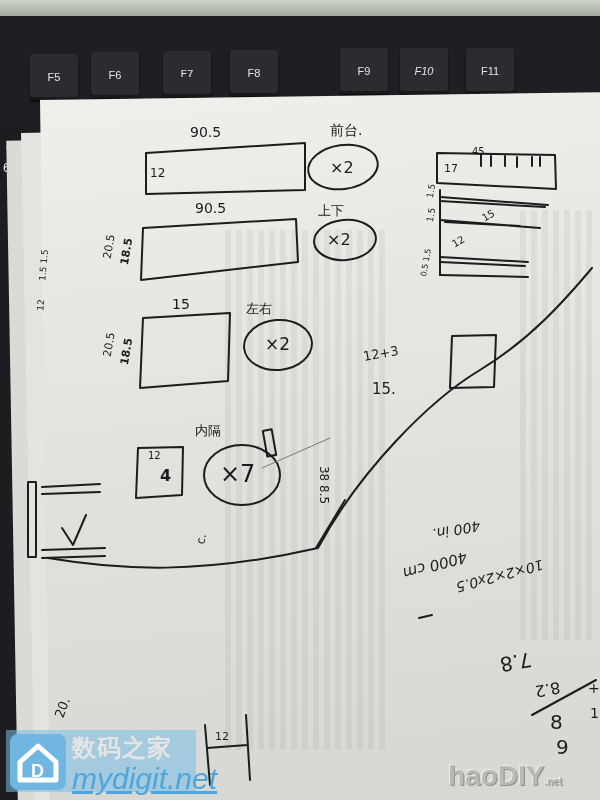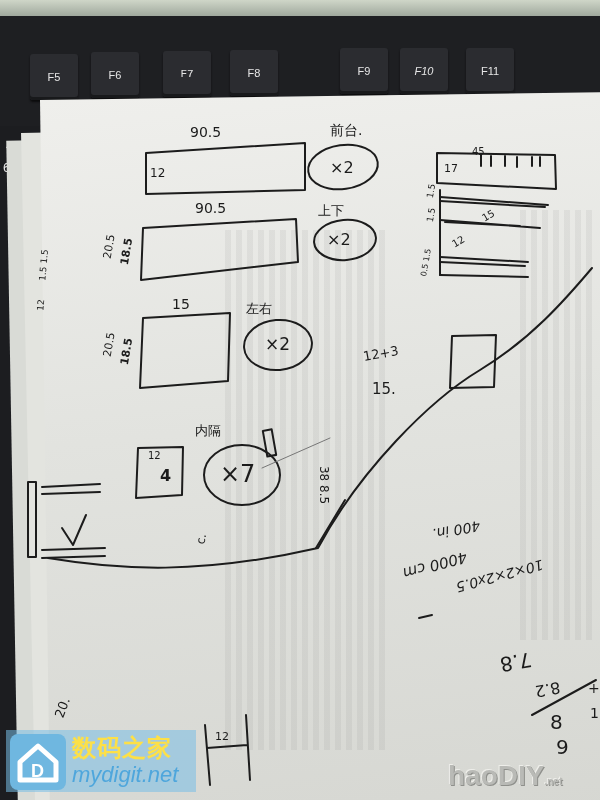--- a/index.html
+++ b/index.html
@@ -14,22 +14,22 @@
   .paper-back2 { left:12px; top:140px; width:80px; height:660px; background:#d9dbd6; transform:rotate(-1deg); }
   .paper-back1 { left:28px; top:132px; width:90px; height:668px; background:#e3e4df; transform:rotate(-1.2deg); }
   .paper-main { left:40px; top:100px; width:580px; height:720px; background:linear-gradient(175deg,#efefec 0%,#e2e3df 45%,#d6d7d2 100%); transform:rotate(-0.8deg); transform-origin:top left; }
   .hand { position:absolute; color:#1b1b1b; font-family:"DejaVu Sans", sans-serif; white-space:nowrap; }
   svg.ink { position:absolute; left:0; top:0; width:600px; height:800px; }
   svg.ink path, svg.ink line, svg.ink rect, svg.ink ellipse, svg.ink polyline { fill:none; stroke:#1c1c1c; stroke-width:2; stroke-linecap:round; stroke-linejoin:round; }
   .print-ghost { position:absolute; background:repeating-linear-gradient(90deg, rgba(120,120,120,0.10) 0 6px, transparent 6px 11px); }
   
   .wm-box { left:6px; top:730px; width:190px; height:62px; background:rgba(120,190,230,0.55); }
   .wm-logo { left:10px; top:734px; width:56px; height:56px; background:#6fb7e0; border-radius:8px; }
-  .wm-cn { left:72px; top:732px; color:#fde047; font-size:24px; font-weight:bold; letter-spacing:1px; }
-  .wm-en { left:72px; top:762px; color:#4ea6dc; font-size:22px; font-style:italic; }
+  .wm-cn { left:72px; top:732px; color:#e5e5e5; font-size:24px; font-weight:bold; letter-spacing:1px; }
+  .wm-en { left:72px; top:762px; color:#4ea6dc; font-size:30px; font-style:italic;text-decoration:underline; }
   .wm-hao { left:448px; top:760px; color:#b9bab6; font-size:28px; font-weight:bold; text-shadow:1px 1px 0 #8f908c, -1px -1px 0 #eeeeea; }
   .wm-hao small { font-size:10px; }
 </style>
 </head>
 <body>
 
 <div class="abs kb-top"></div>
 <div class="abs kb-body">
   <div class="key" style="left:30px;top:38px;">F5</div>
   <div class="key" style="left:91px;top:36px;">F6</div>

